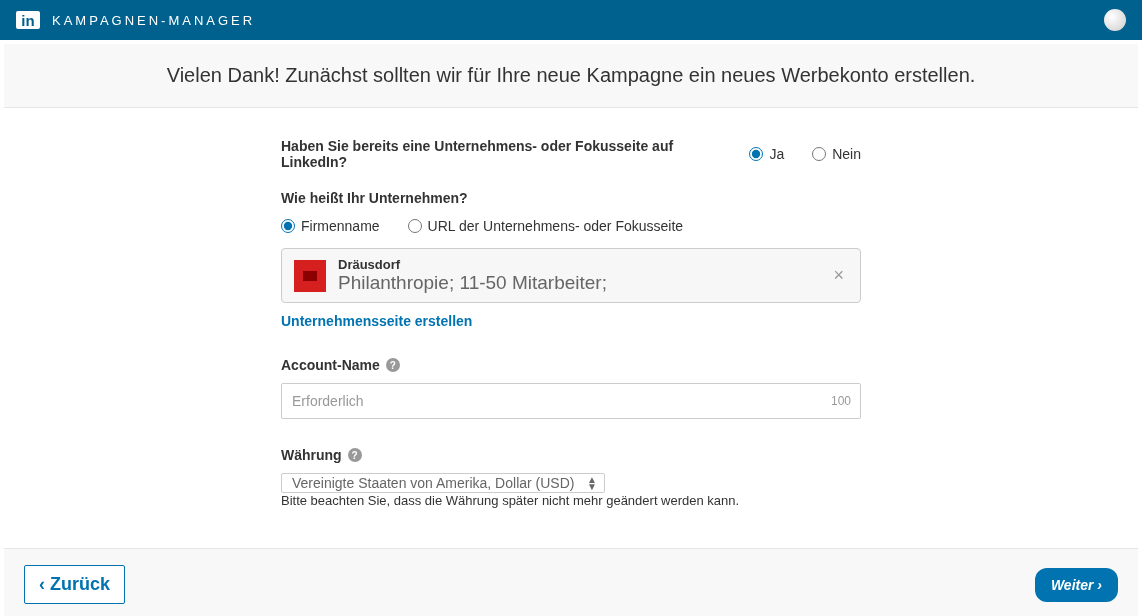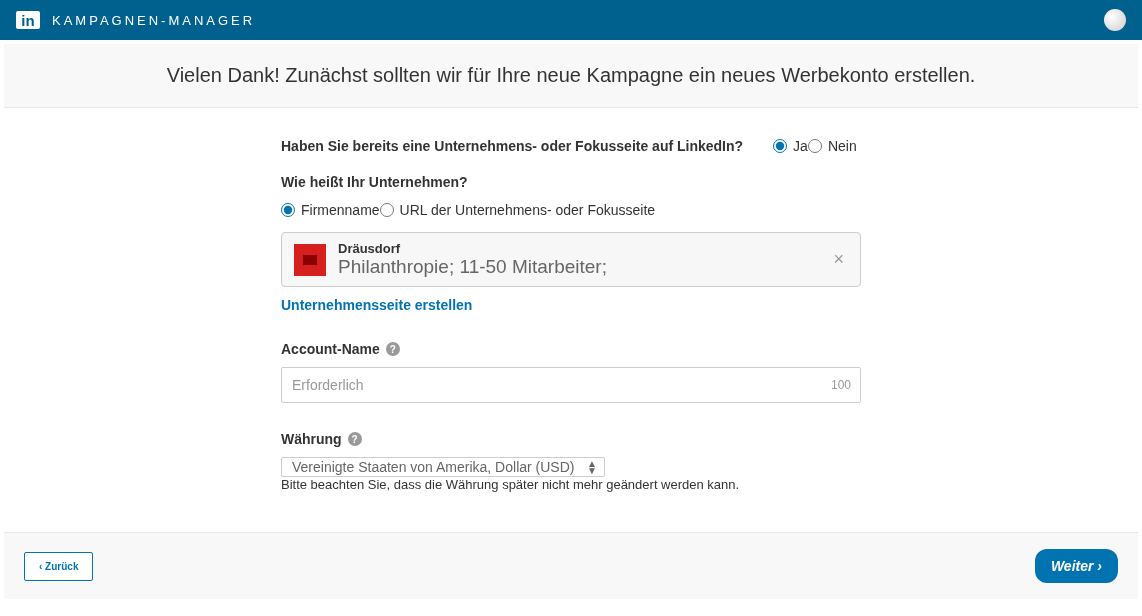--- a/index.html
+++ b/index.html
@@ -13,21 +13,21 @@
   .avatar { width: 22px; height: 22px; border-radius: 50%; background: radial-gradient(circle at 35% 35%, #fff, #ccc); }
   
   .subheader { background: #f8f8f8; padding: 20px 0; text-align: center; border-bottom: 1px solid #e6e6e6; margin: 4px 4px 0 4px; }
   .subheader h1 { font-size: 20px; font-weight: 400; color: #333; }
   
   .content-wrap { background: #fff; margin: 0 4px; padding: 30px 0 40px 0; border-bottom: 1px solid #e6e6e6; }
   .content { width: 580px; margin: 0 auto; }
   
   .row { display: flex; align-items: center; gap: 30px; margin-bottom: 20px; }
   .question { font-weight: bold; color: #333; font-size: 14px; }
-  .radio-group { display: flex; align-items: center; }
+  .radio-group { display: flex; gap: 28px; align-items: center; }
   .radio-item { display: flex; align-items: center; gap: 6px; }
   .radio-item input[type="radio"] { width: 14px; height: 14px; accent-color: #0073b0; }
   .radio-item label { font-size: 14px; color: #333; cursor: pointer; }
   
   .section-label { font-weight: bold; margin-bottom: 12px; display: block; }
   
   .company-card { border: 1px solid #ccc; background: #f7f7f7; border-radius: 4px; display: flex; align-items: center; padding: 8px 12px; margin-bottom: 10px; position: relative; }
   .company-logo { width: 32px; height: 32px; background: #d62020; margin-right: 12px; display:flex; align-items:center; justify-content:center; }
   .company-logo-inner { width: 14px; height: 10px; background: #8b0000; }
   .company-info { flex: 1; }
@@ -46,21 +46,21 @@
   .text-input::placeholder { color: #999; }
   .char-count { position: absolute; right: 10px; top: 50%; transform: translateY(-50%); color: #999; font-size: 12px; }
   
   .select-wrap { position: relative; display: inline-block; }
   .select { height: 20px; border: 1px solid #ccc; border-radius: 2px; padding: 0 28px 0 10px; font-size: 14px; color: #666; background: #fff; appearance: none; cursor: pointer; min-width: 290px; }
   .select-arrows { position: absolute; right: 8px; top: 50%; transform: translateY(-50%); pointer-events: none; color: #666; font-size: 10px; line-height: 7px; }
   
   .note { font-size: 13px; color: #333; }
   
   .footer-nav { background: #f8f8f8; padding: 16px 20px; display: flex; justify-content: space-between; align-items: center; margin: 0 4px; }
-  .btn-back { border: 1px solid #0073b0; background: #fff; color: #0073b0; padding: 8px 14px; font-size: 10px; font-weight: bold; cursor: pointer; border-radius: 2px; }
+  .btn-back { border: 1px solid #0073b0; background: #fff; color: #0073b0; padding: 8px 14px; font-size: 18px; font-weight: bold; cursor: pointer; border-radius: 2px; }
   .btn-next { background: #0073b0; color: #fff; border: none; padding: 9px 16px; font-size: 14px; font-weight: bold; cursor: pointer; border-radius: 12px; font-style: italic; }
 </style>
 </head>
 <body>
 
 <div class="header">
   <div class="header-left">
     <div class="logo">
       <span class="logo-text">in</span>
     </div>

